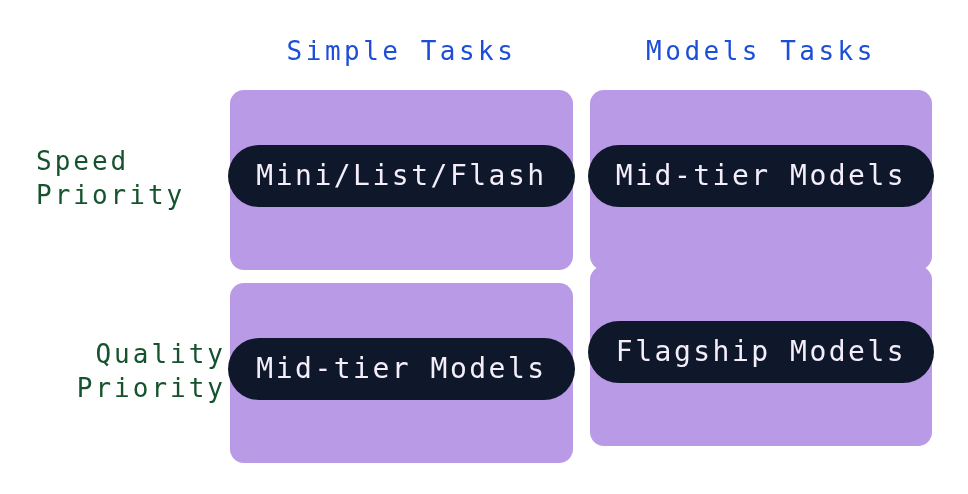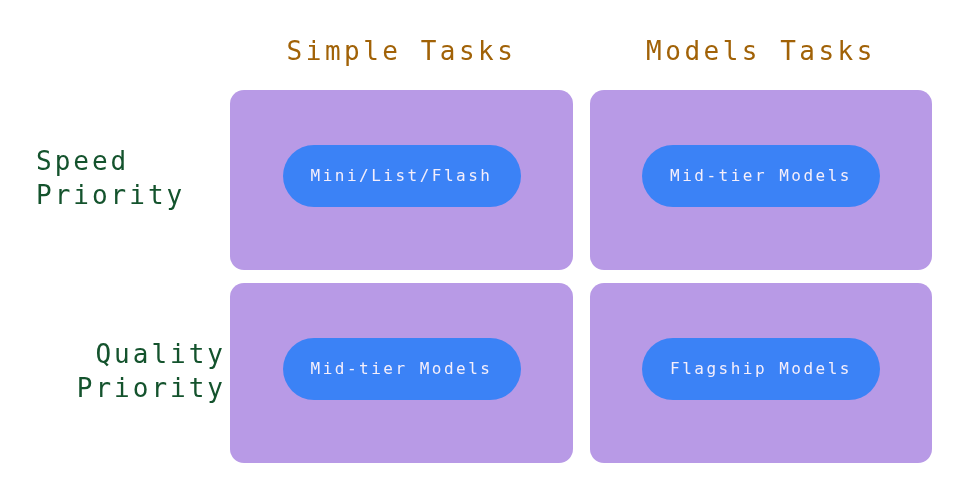--- a/index.html
+++ b/index.html
@@ -14,21 +14,21 @@
   }
 
   .col-header {
     position: absolute;
     top: 34px;
     height: 34px;
     line-height: 34px;
     text-align: center;
     font-size: 26px;
     letter-spacing: 3.5px;
-    color: #a16207;
+    color: #1d4ed8;
     white-space: nowrap;
   }
   .col-header.c1 { left: 230px; width: 343px; }
   .col-header.c2 { left: 590px; width: 342px; }
 
   .row-label {
     position: absolute;
     left: 36px;
     width: 190px;
     font-size: 26px;
@@ -46,28 +46,28 @@
     height: 180px;
     background: #b89ae6;
     border-radius: 14px;
     display: flex;
     align-items: center;
     justify-content: center;
   }
   .card.r1c1 { left: 230px; top: 90px; }
   .card.r1c2 { left: 590px; top: 90px; width: 342px; }
   .card.r2c1 { left: 230px; top: 283px; }
-  .card.r2c2 { left: 590px; top: 283px; width: 342px; }
+  .card.r2c2 { left: 590px; top: 266px; width: 342px; }
 
   .pill {
-    background: #3b82f6;
+    background: #0f172a;
     color: #f4eefb;
     border-radius: 40px;
     padding: 16px 28px;
-    font-size: 16px;
+    font-size: 28px;
     line-height: 30px;
     letter-spacing: 2.5px;
     white-space: nowrap;
     transform: translateY(-4px);
   }
 </style>
 </head>
 <body>
 
 <div class="canvas">

